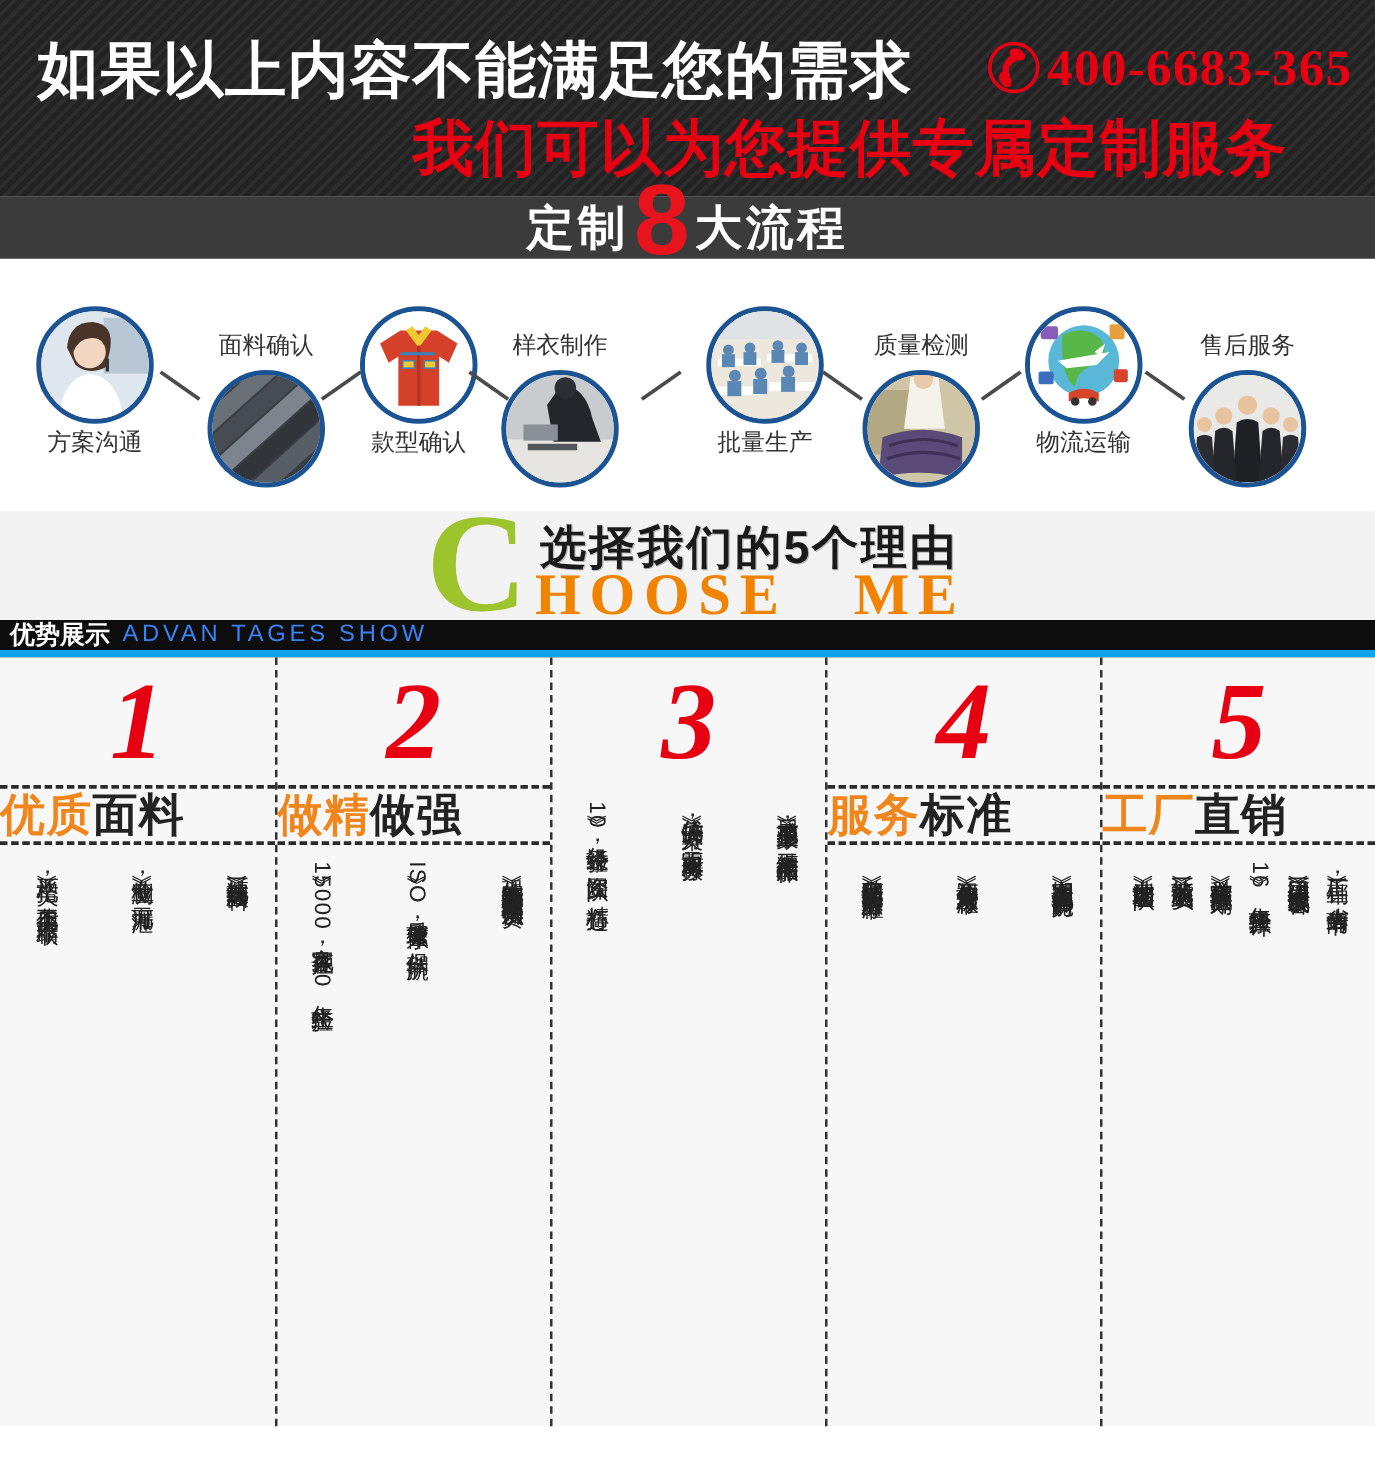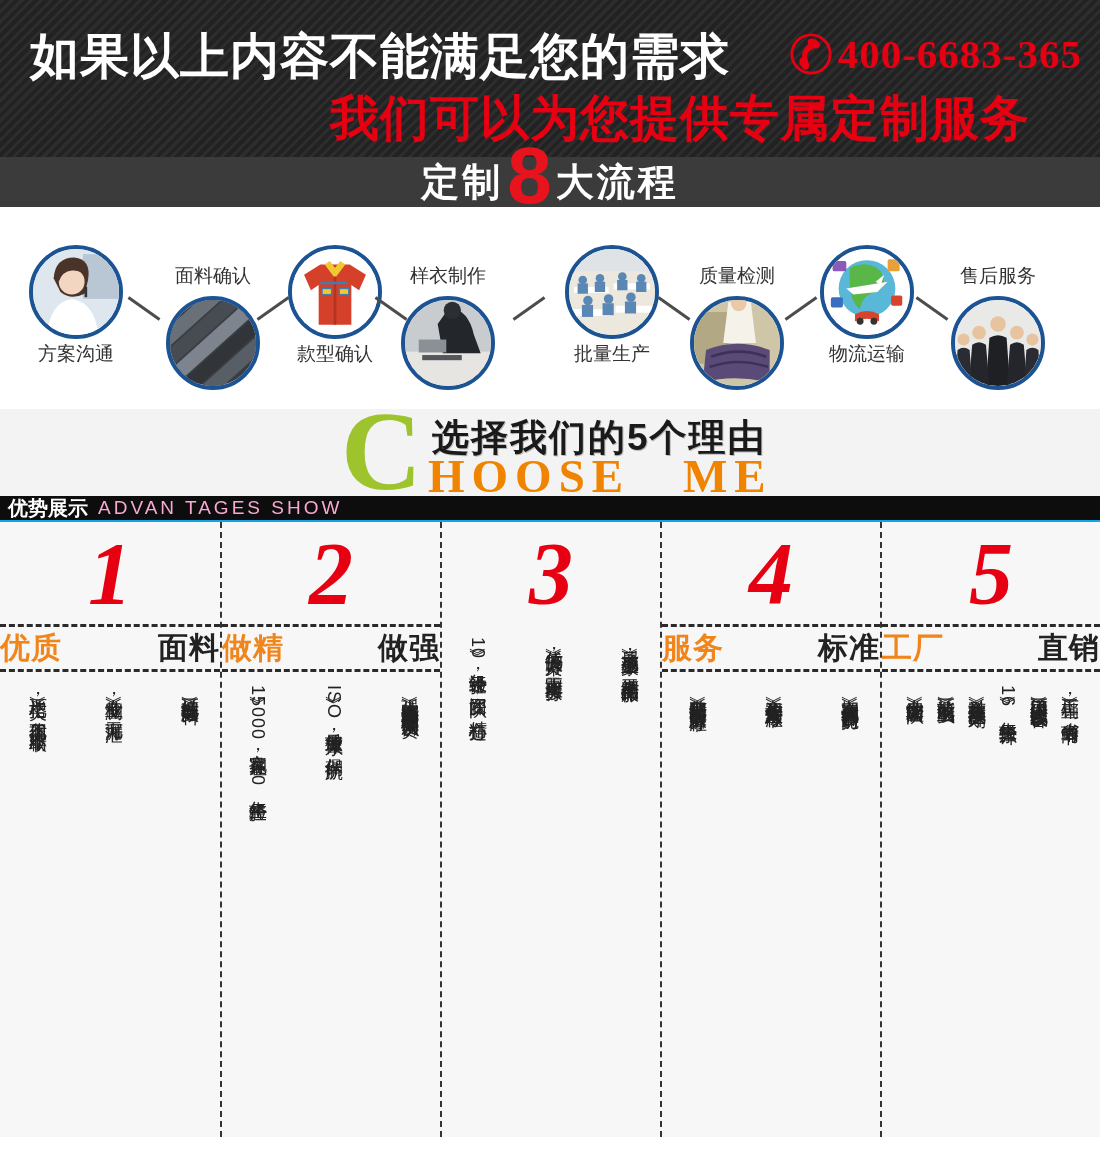--- a/index.html
+++ b/index.html
@@ -35,32 +35,32 @@
   .conn-down{transform:rotate(35deg);}
   .conn-up{transform:rotate(-35deg);}
 
   
   .choose{position:relative;height:87px;background:#f3f3f3;}
   .choose-c{position:absolute;left:341px;top:-14px;font-family:"Liberation Serif",serif;font-weight:bold;font-size:112px;line-height:112px;color:#9dc32d;}
   .choose-cn{position:absolute;left:432px;top:4px;font-size:37px;font-weight:bold;color:#1a1a1a;letter-spacing:2px;text-shadow:1px 1px 0 #bbb;}
   .choose-en{position:absolute;left:428px;top:40px;font-family:"Liberation Serif",serif;font-weight:bold;font-size:47px;color:#f08300;letter-spacing:7px;word-spacing:34px;}
 
   
-  .advbar{height:24px;background:#0d0d0d;border-bottom:2px solid #0ea5e9;display:flex;align-items:center;padding-left:8px;box-sizing:content-box;}
+  .advbar{height:24px;background:#0d0d0d;border-bottom:6px solid #0ea5e9;display:flex;align-items:center;padding-left:8px;box-sizing:content-box;}
   .advbar .cn{font-size:20px;font-weight:bold;color:#fff;margin-right:10px;line-height:24px;}
-  .advbar .en{font-size:19px;color:#f9a8d4;letter-spacing:3px;line-height:24px;}
+  .advbar .en{font-size:19px;color:#3b82f6;letter-spacing:3px;line-height:24px;}
 
   
   .cols{display:flex;background:#f7f7f7;height:615px;}
   .col{width:220px;box-sizing:border-box;}
   .col + .col{border-left:2px dashed #333;}
   .num{height:102px;display:flex;align-items:center;justify-content:center;
        font-family:"Liberation Serif",serif;font-style:italic;font-weight:bold;font-size:88px;color:#e60012;}
   .col-header{border-top:3px dashed #2b2b2b;border-bottom:3px dashed #2b2b2b;height:42px;
-       display:flex;align-items:center;justify-content:space-between;font-size:30px;font-weight:bold;color:#222;letter-spacing:1px;}
+       display:flex;align-items:center;justify-content:flex-start;font-size:36px;font-weight:bold;color:#222;letter-spacing:1px;}
   .col-header .hl{color:#f0851c;}
   .v-items{display:flex;flex-direction:row-reverse;justify-content:flex-start;align-items:flex-start;
        padding:12px 20px 0 0;gap:56px;overflow:visible;}
   .col-5 .v-items{gap:11px;}
   .v-item{writing-mode:vertical-rl;text-orientation:mixed;font-size:18px;color:#222;letter-spacing:1px;line-height:20px;white-space:pre;}
 
   .footer-strip{height:18px;background:#ffffff;}
 </style>
 </head>
 <body>

